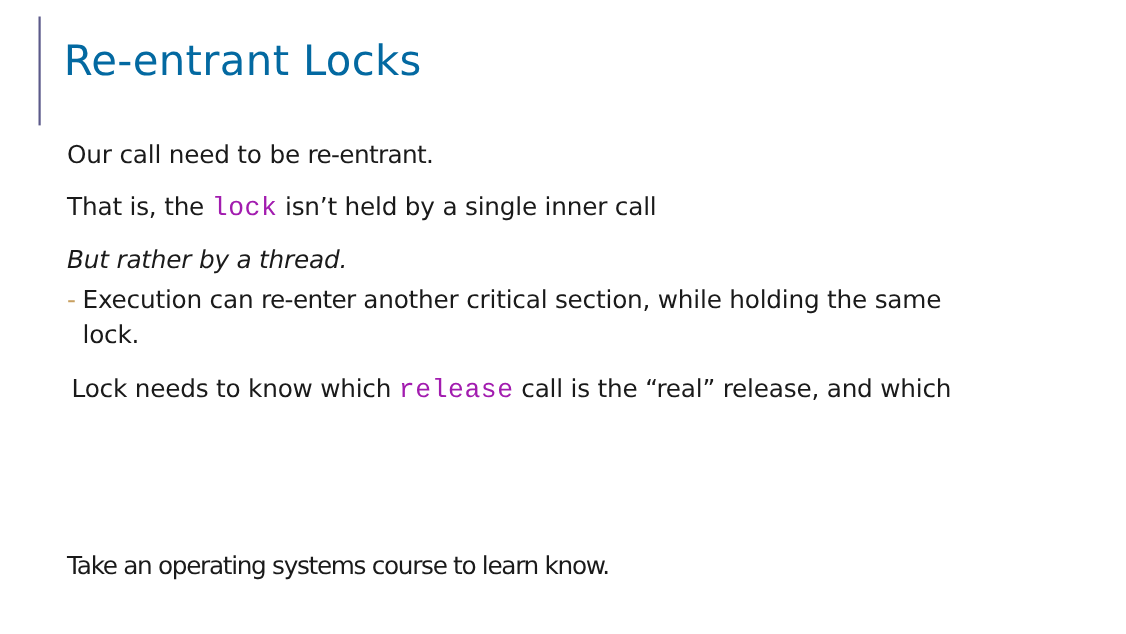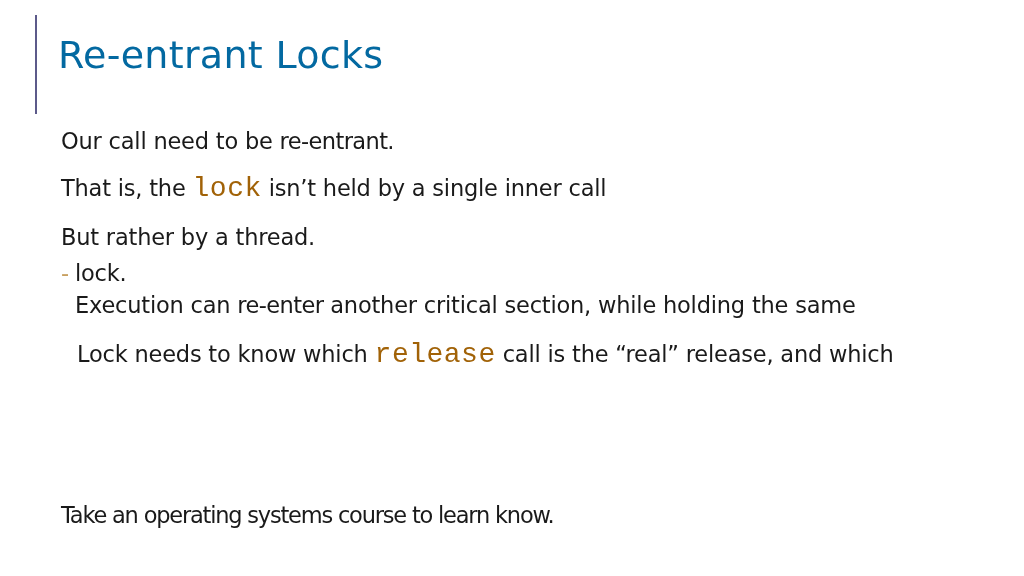--- a/index.html
+++ b/index.html
@@ -44,22 +44,22 @@
       line-height: 32px;
       letter-spacing: -0.2px;
     }
     .para {
       margin: 0;
       white-space: nowrap;
     }
     .bold { font-weight: normal; letter-spacing: -0.6px; }
     .mono {
       font-family: "Liberation Mono", "DejaVu Sans Mono", monospace;
-      font-size: 28px;
-      color: #a16207;
+      font-size: 24px;
+      color: #a21caf;
       letter-spacing: 0.5px;
     }
     .sub {
       position: relative;
       padding-left: 14px;
       margin: 0;
     }
     .dash {
       position: absolute;
       left: 0;
@@ -80,31 +80,31 @@
 <div class="content">
 
   <p class="para" style="position:absolute; top:0;">
     <span>Our call need to be </span><span class="bold">re-entrant</span><span>.</span>
   </p>
 
   <p class="para" style="position:absolute; top:47px;">
     <span>That is, the </span><span class="mono">lock</span><span> isn’t held by a single inner call</span>
   </p>
 
-  <p class="para" style="position:absolute; top:96px;">
+  <p class="para" style="position:absolute; top:96px;font-style:italic;">
     <span>But rather by a thread.</span>
   </p>
 
   <div class="sub" style="position:absolute; top:132px; left:0;">
     <span class="dash">-</span>
+    <div class="para"><span>Execution can </span><span class="bold">re-enter</span><span> another critical section, while holding the same</span></div>
     <div class="para">lock.</div>
-    <div class="para"><span>Execution can </span><span class="bold">re-enter</span><span> another critical section, while holding the same</span></div>
   </div>
 
-  <div style="position:absolute; top:213px; left:16px;">
+  <div style="position:absolute; top:213px; left:4px;">
     <div class="para"><span>Lock needs to know which </span><span class="mono">release</span><span> call is the “real” release, and which</span></div>
   </div>
 
   <div class="condensed" style="position:absolute; top:294px; left:0;">
   </div>
 
   <p class="para condensed" style="position:absolute; top:374px;">
     <span>Take an operating systems course to learn know.</span>
   </p>
 

